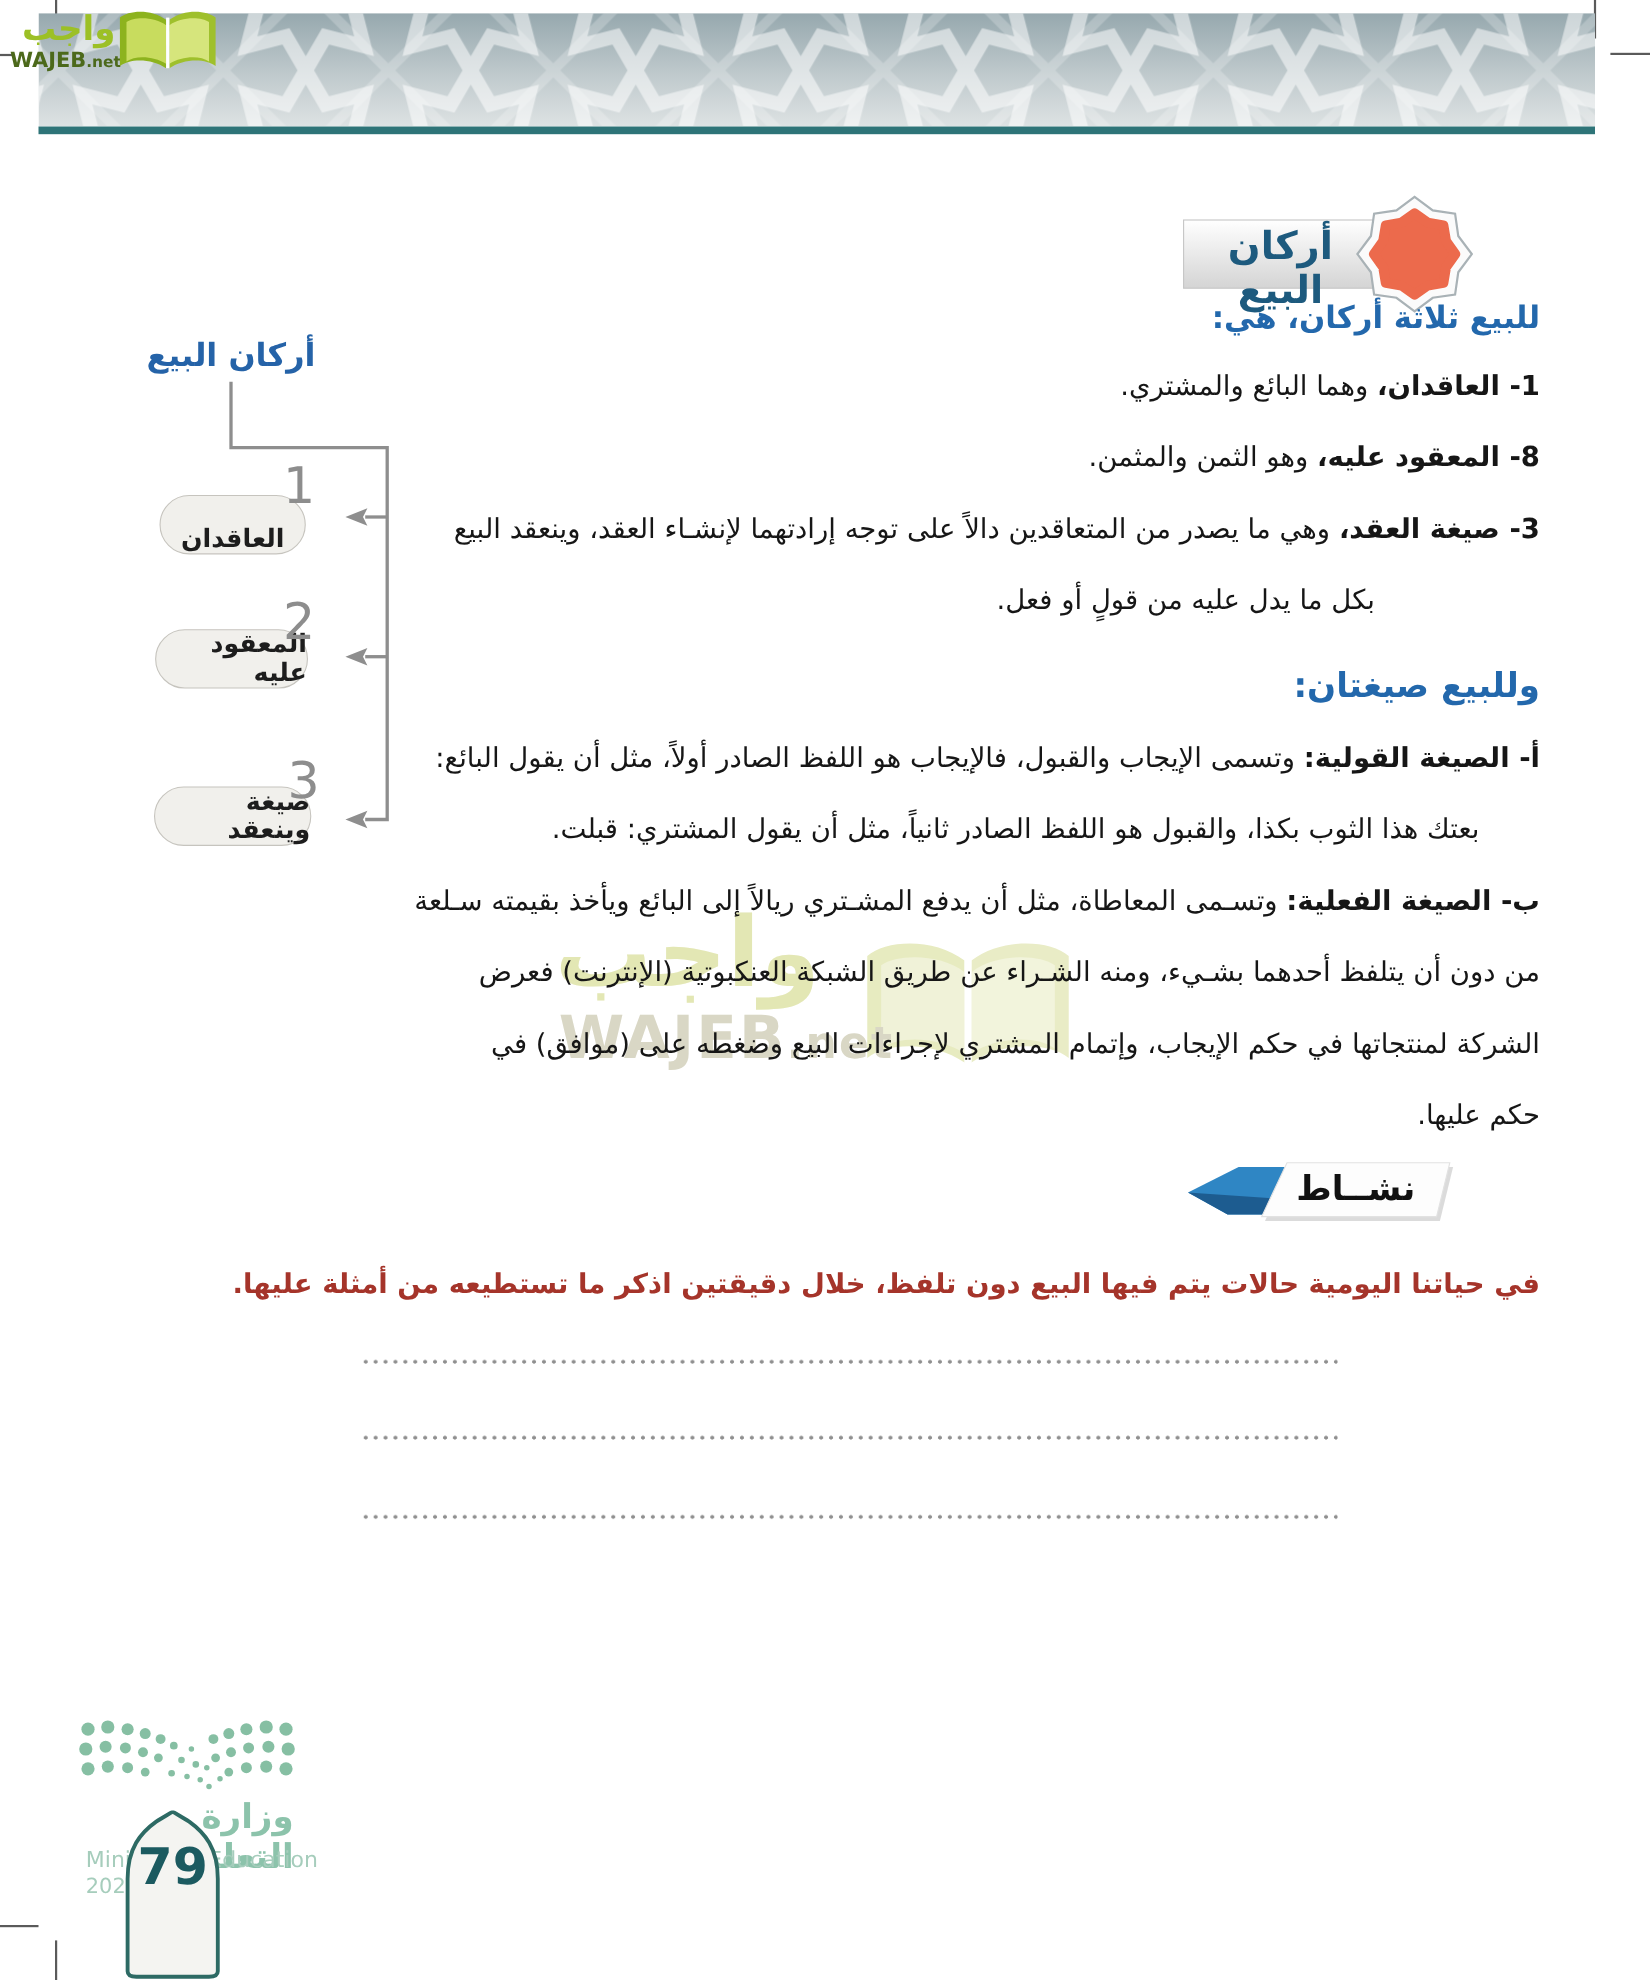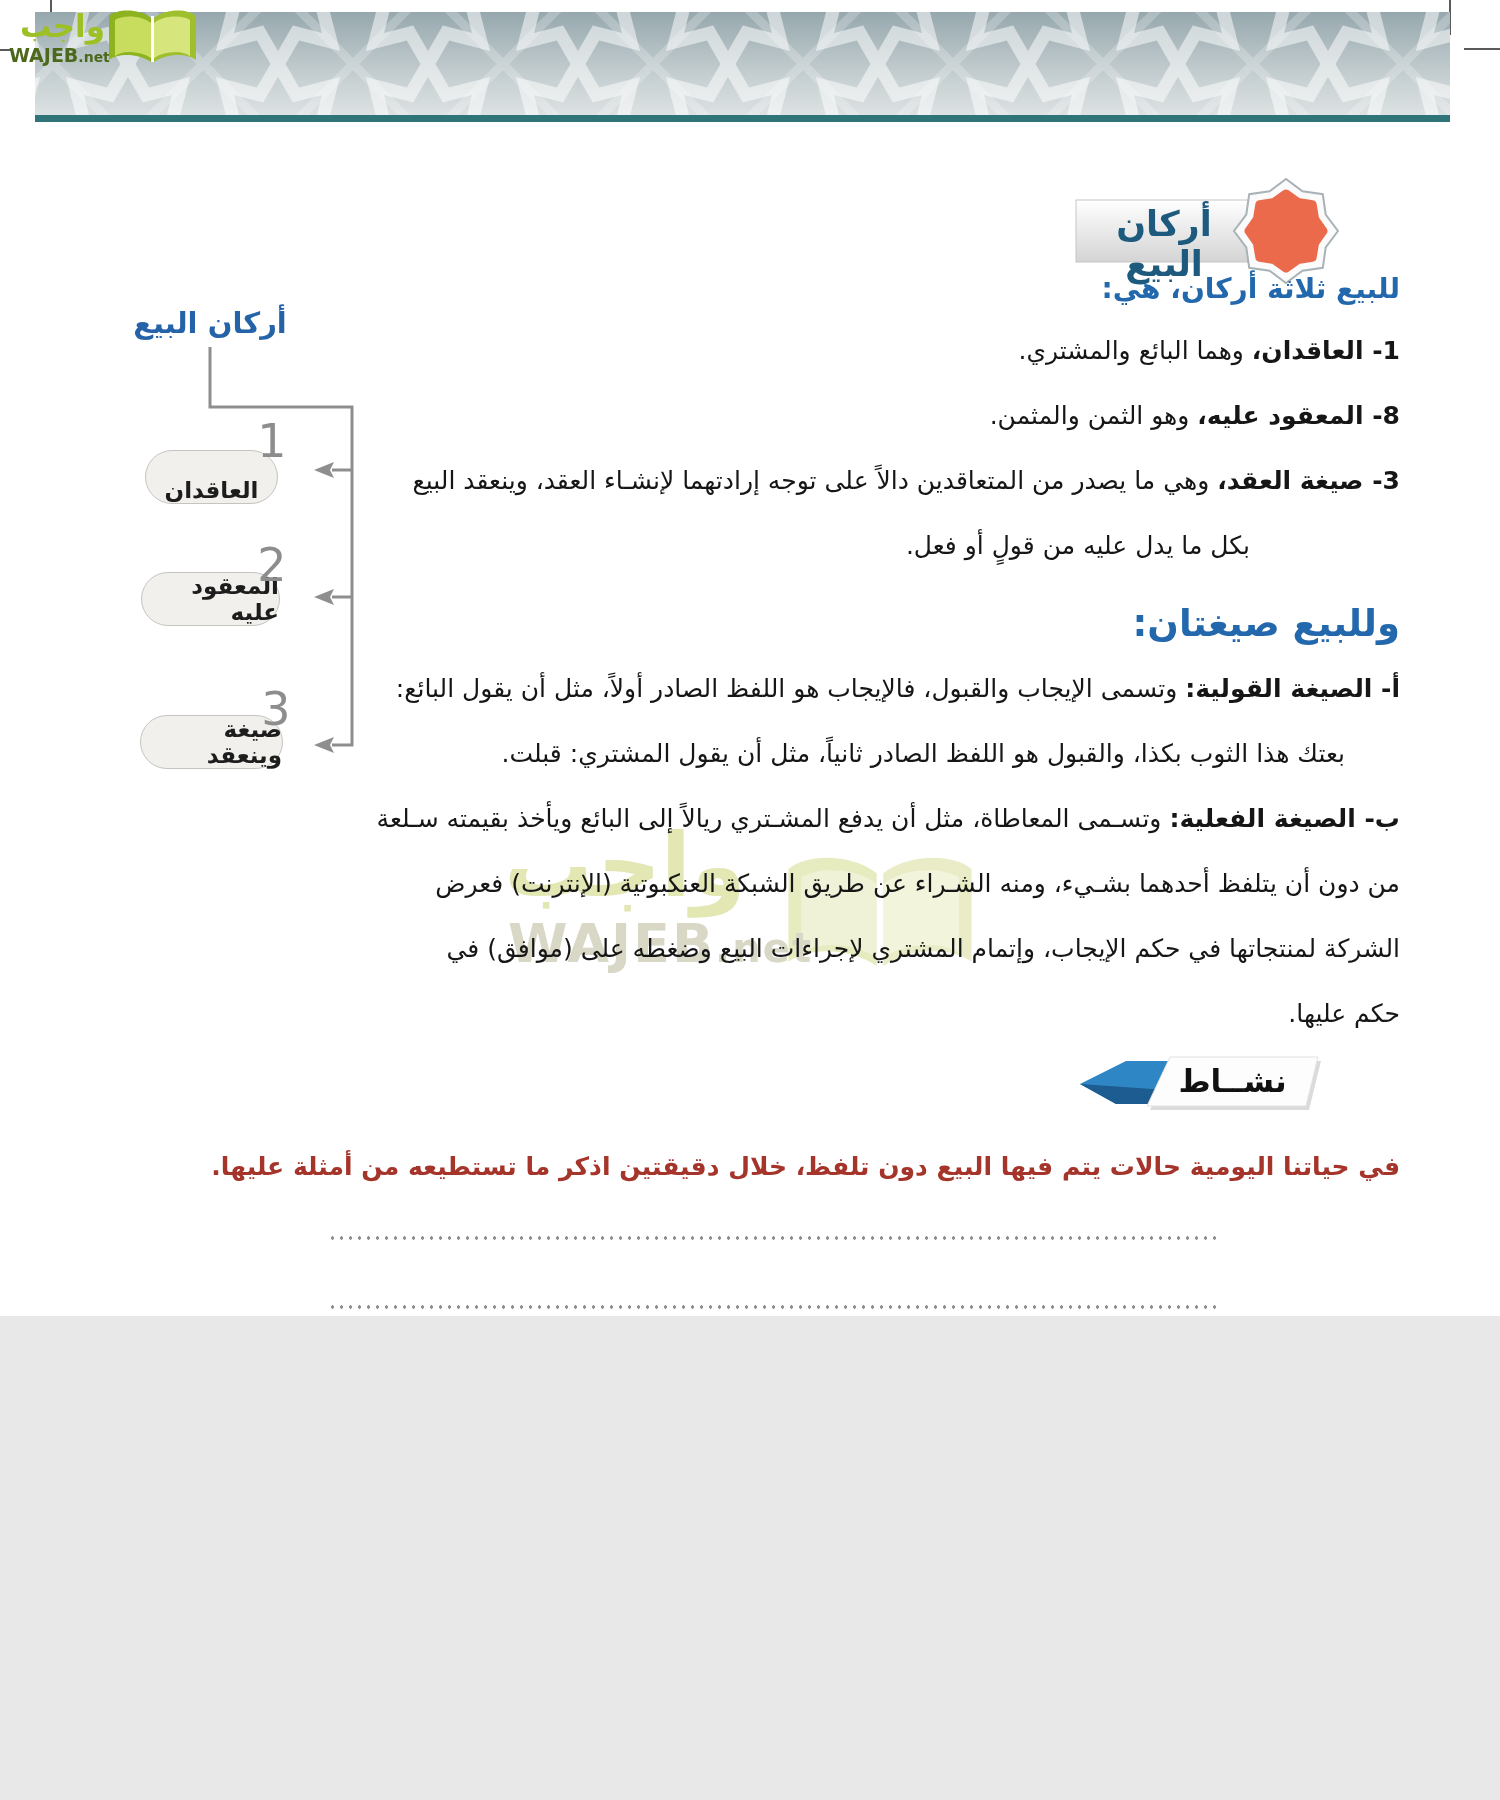--- a/index.html
+++ b/index.html
@@ -1,16 +1,16 @@
 <!DOCTYPE html>
 <html lang="ar"><head>
 <meta charset="utf-8">
 <style>
   html,body{margin:0;padding:0;background:#e8e8e8;}
-  .page{position:relative;width:1500px;height:1316px;background:#ffffff;overflow:hidden;
+  .page{position:relative;width:1500px;height:1800px;background:#ffffff;overflow:hidden;
         font-family:"DejaVu Sans",sans-serif;margin:0 auto;}
   .abs{position:absolute;}
 
   
   .crop{position:absolute;background:#5a5a5a;}
 
   
   .band-wrap{position:absolute;left:35px;top:12px;width:1415px;height:103px;}
   .teal-rule{position:absolute;left:35px;top:115px;width:1415px;height:7px;background:#2e7478;}
 
@@ -31,21 +31,21 @@
               font-weight:700;font-size:29px;color:#2563a8;direction:rtl;}
   .pill{position:absolute;height:54px;background:#f1f0ec;border:1px solid #c6c4be;border-radius:28px;
         display:flex;align-items:center;justify-content:center;direction:rtl;
         font-weight:700;font-size:23px;color:#1d1d1d;box-sizing:border-box;}
   .pill-num{position:absolute;width:44px;text-align:center;font-size:46px;color:#8d8d8d;line-height:46px;}
 
   
   .main{position:absolute;left:285px;right:100px;top:266px;direction:rtl;text-align:right;
         color:#161616;z-index:2;}
   .blue-sub{font-weight:700;font-size:28px;color:#2368ac;height:52px;line-height:46px;}
-  .blue-head{font-weight:700;font-size:37px;color:#2368ac;height:78px;line-height:92px;}
+  .blue-head{font-weight:700;font-size:31px;color:#2368ac;height:78px;line-height:92px;}
   .line{height:65px;line-height:65px;font-size:25px;white-space:nowrap;}
   .line .lead{font-weight:700;}
   .indent55{padding-right:55px;}
   .indent150{padding-right:150px;}
 
   
   .watermark{position:absolute;left:480px;top:820px;width:520px;height:195px;z-index:1;}
   .wm-ar{position:absolute;left:20px;top:-14px;width:250px;text-align:center;
          font-weight:700;font-size:88px;line-height:120px;color:#e3e7b4;direction:rtl;}
   .wm-en{position:absolute;left:28px;top:92px;font-weight:700;font-size:54px;color:#d9d7c5;letter-spacing:2px;}

